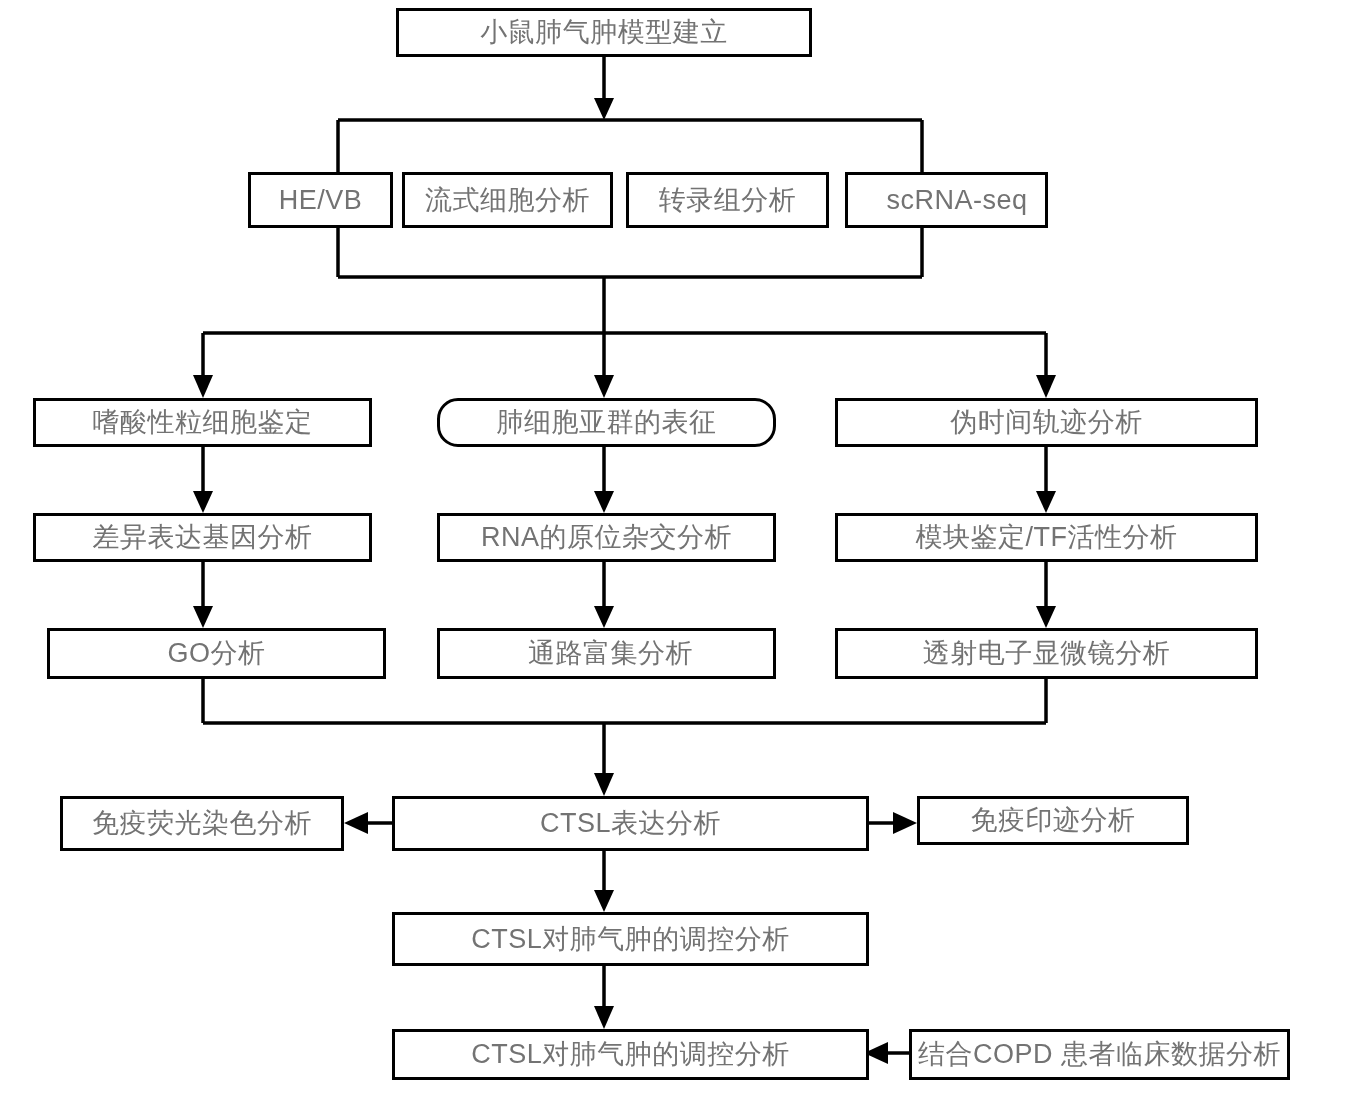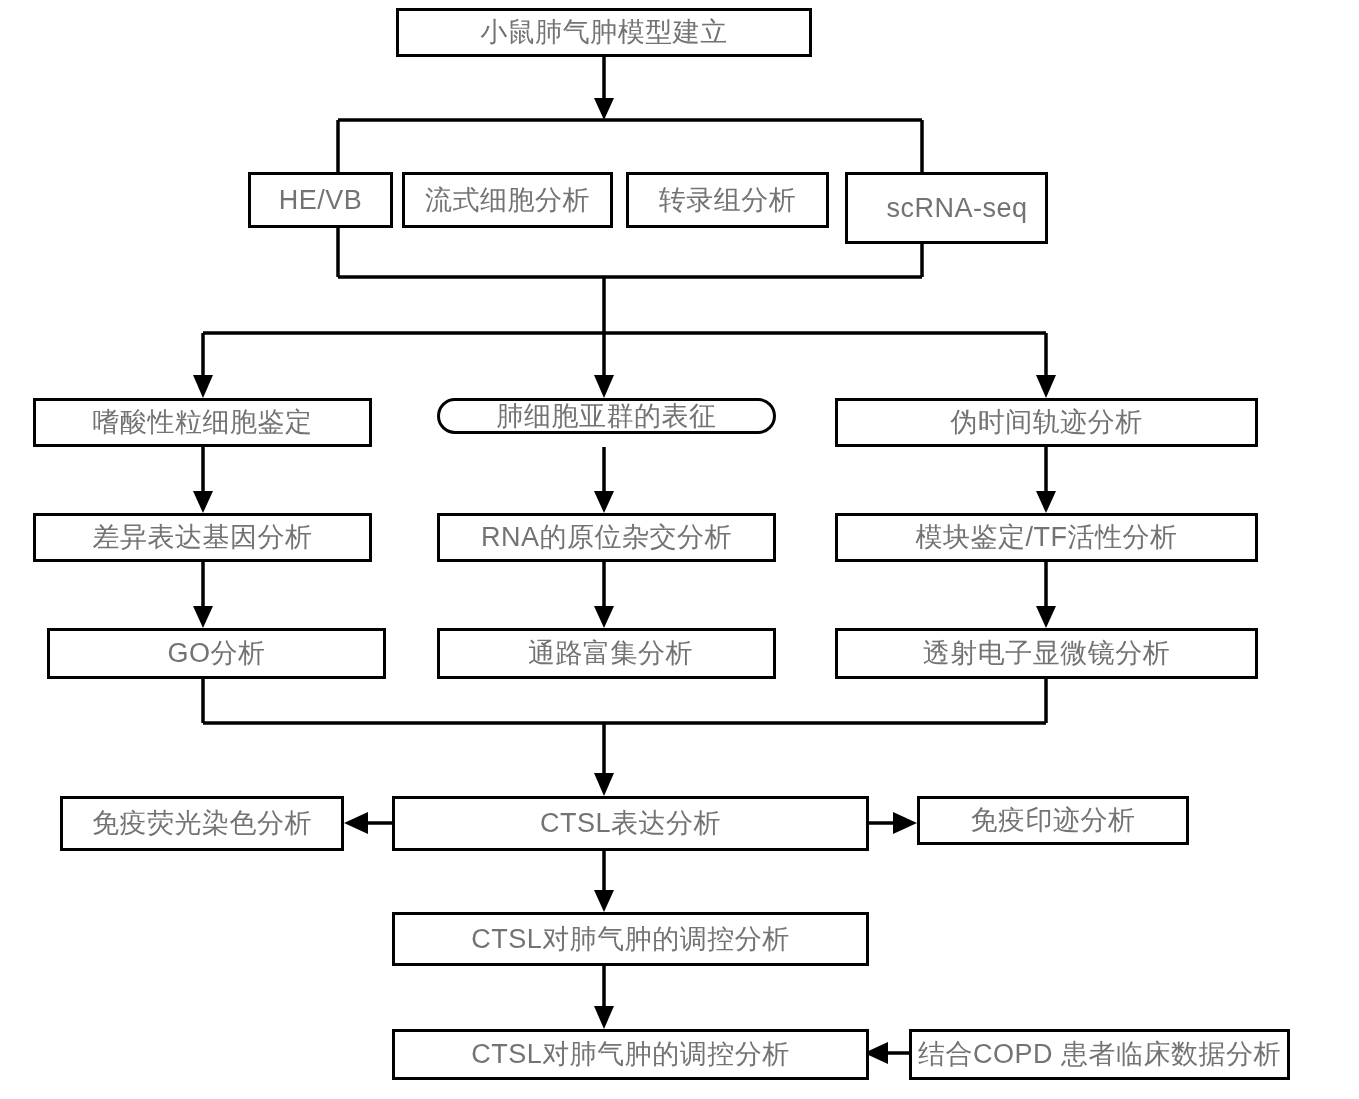--- a/index.html
+++ b/index.html
@@ -117,28 +117,28 @@
 
   <div class="node" style="left:248px; top:172px; width:145px; height:56px;">
     <span>HE/VB</span>
   </div>
   <div class="node" style="left:402px; top:172px; width:211px; height:56px;font-family:Liberation Serif, serif;">
     <span>流式细胞分析</span>
   </div>
   <div class="node" style="left:626px; top:172px; width:203px; height:56px;">
     <span>转录组分析</span>
   </div>
-  <div class="node" style="left:845px; top:172px; width:203px; height:72px;padding-left:21px;">
+  <div class="node" style="left:845px; top:172px; width:203px; height:56px;padding-left:21px;">
     <span>scRNA-seq</span>
   </div>
 
   <div class="node" style="left:33px; top:398px; width:339px; height:49px;">
     <span>嗜酸性粒细胞鉴定</span>
   </div>
-  <div class="node" style="left:437px; top:398px; width:339px; height:36px;border-radius:21px;">
+  <div class="node" style="left:437px; top:398px; width:339px; height:49px;border-radius:21px;">
     <span>肺细胞亚群的表征</span>
   </div>
   <div class="node" style="left:835px; top:398px; width:423px; height:49px;">
     <span>伪时间轨迹分析</span>
   </div>
 
   <div class="node" style="left:33px; top:513px; width:339px; height:49px;">
     <span>差异表达基因分析</span>
   </div>
   <div class="node" style="left:437px; top:513px; width:339px; height:49px;">

